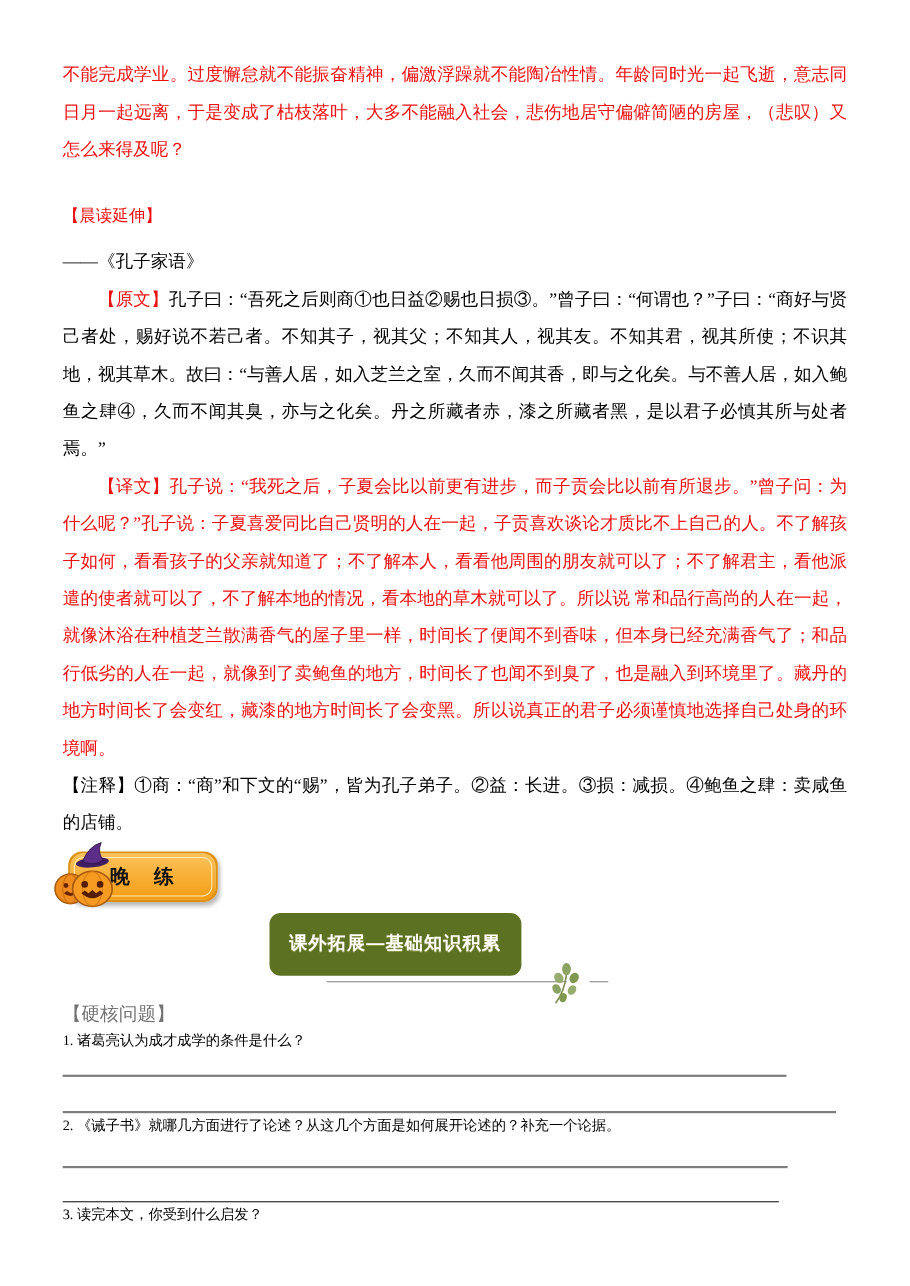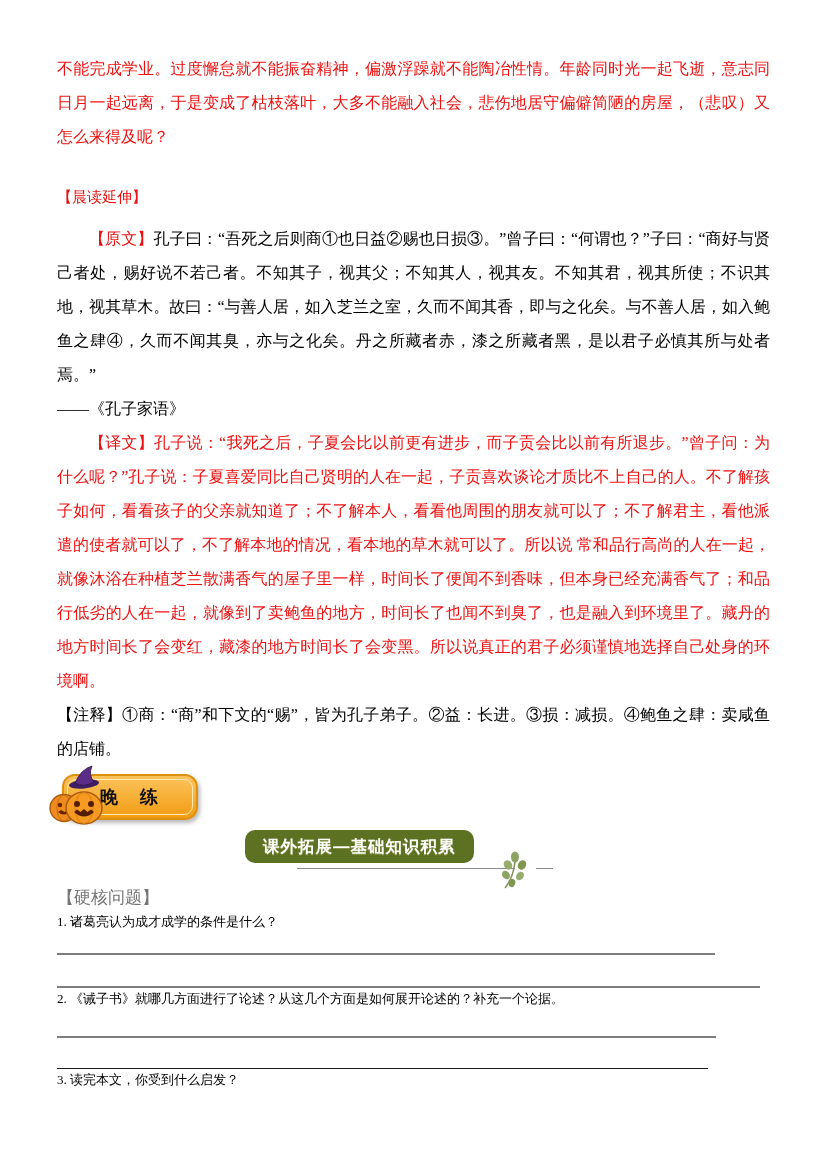--- a/index.html
+++ b/index.html
@@ -60,21 +60,21 @@
 
   
   .badge-block { position:relative; }
   .bb1 { margin-top:10px; margin-left:188px; }
   .bb2 { margin-top:52px; margin-left:123px; }
   .gbadge {
     display:inline-block;
     background:#5d7122; color:#fff;
     font-family:"Liberation Sans", sans-serif;
     font-weight:bold; font-size:16.5px;
-    line-height:33px; padding:0 18px;
+    line-height:33px; padding:12px 18px;
     border-radius:10px; letter-spacing:1px;
     text-shadow:0 1px 0 rgba(255,255,160,0.25);
   }
   .underline { position:relative; height:1px; background:#8a8a8a; margin-top:5px; }
   .u1 { width:218px; margin-left:52px; }
   .u2 { width:196px; margin-left:52px; }
   .dash { position:absolute; top:0; height:1px; background:#8a8a8a; width:17px; }
   .u1 .dash { right:-38px; }
   .u2 .dash { right:-59px; }
   .leafpos { position:absolute; top:-18px; }
@@ -88,23 +88,23 @@
 </style>
 </head>
 <body>
 
 <div class="page">
 
   <p class="body red">不能完成学业。过度懈怠就不能振奋精神，偏激浮躁就不能陶冶性情。年龄同时光一起飞逝，意志同日月一起远离，于是变成了枯枝落叶，大多不能融入社会，悲伤地居守偏僻简陋的房屋，（悲叹）又怎么来得及呢？</p>
 
   <h3 class="sec">【晨读延伸】</h3>
 
+  <p class="body">——《孔子家语》</p>
+
   <p class="body indent"><span class="red">【原文】</span><span>孔子曰：“吾死之后则商①也日益②赐也日损③。”曾子曰：“何谓也？”子曰：“商好与贤己者处，赐好说不若己者。不知其子，视其父；不知其人，视其友。不知其君，视其所使；不识其地，视其草木。故曰：“与善人居，如入芝兰之室，久而不闻其香，即与之化矣。与不善人居，如入鲍鱼之肆④，久而不闻其臭，亦与之化矣。丹之所藏者赤，漆之所藏者黑，是以君子必慎其所与处者焉。”</span></p>
-
-  <p class="body">——《孔子家语》</p>
 
   <p class="body indent red"><span>【译文】</span><span>孔子说：“我死之后，子夏会比以前更有进步，而子贡会比以前有所退步。”曾子问：为什么呢？”孔子说：子夏喜爱同比自己贤明的人在一起，子贡喜欢谈论才质比不上自己的人。不了解孩子如何，看看孩子的父亲就知道了；不了解本人，看看他周围的朋友就可以了；不了解君主，看他派遣的使者就可以了，不了解本地的情况，看本地的草木就可以了。所以说 常和品行高尚的人在一起，就像沐浴在种植芝兰散满香气的屋子里一样，时间长了便闻不到香味，但本身已经充满香气了；和品行低劣的人在一起，就像到了卖鲍鱼的地方，时间长了也闻不到臭了，也是融入到环境里了。藏丹的地方时间长了会变红，藏漆的地方时间长了会变黑。所以说真正的君子必须谨慎地选择自己处身的环境啊。</span></p>
 
   <p class="body">【注释】①商：“商”和下文的“赐”，皆为孔子弟子。②益：长进。③损：减损。④鲍鱼之肆：卖咸鱼的店铺。</p>
 
   <div class="evening">
     <div class="inner"></div>
     <span class="pumpkin">
       <svg width="58" height="62" viewBox="0 0 58 62">
         <ellipse cx="16" cy="43" rx="14" ry="13.5" fill="#f08c1e" stroke="#a85c10" stroke-width="1.4"></ellipse>

